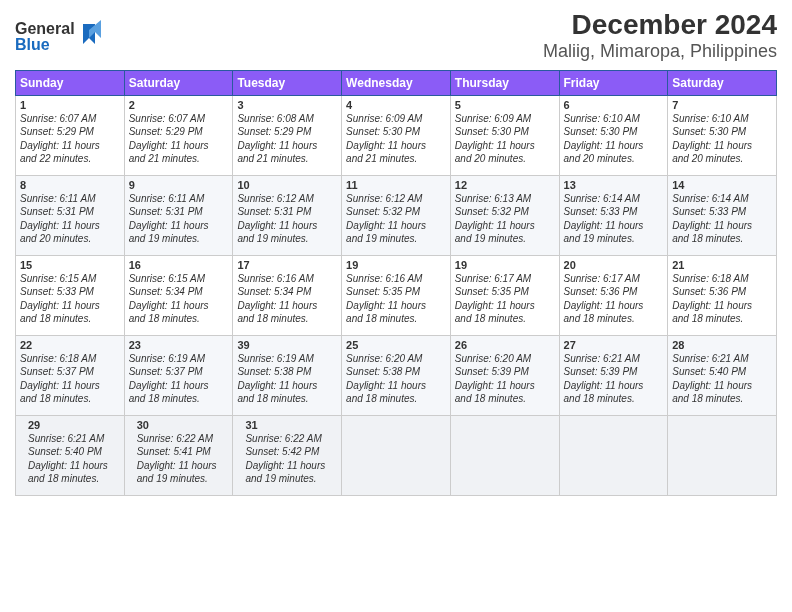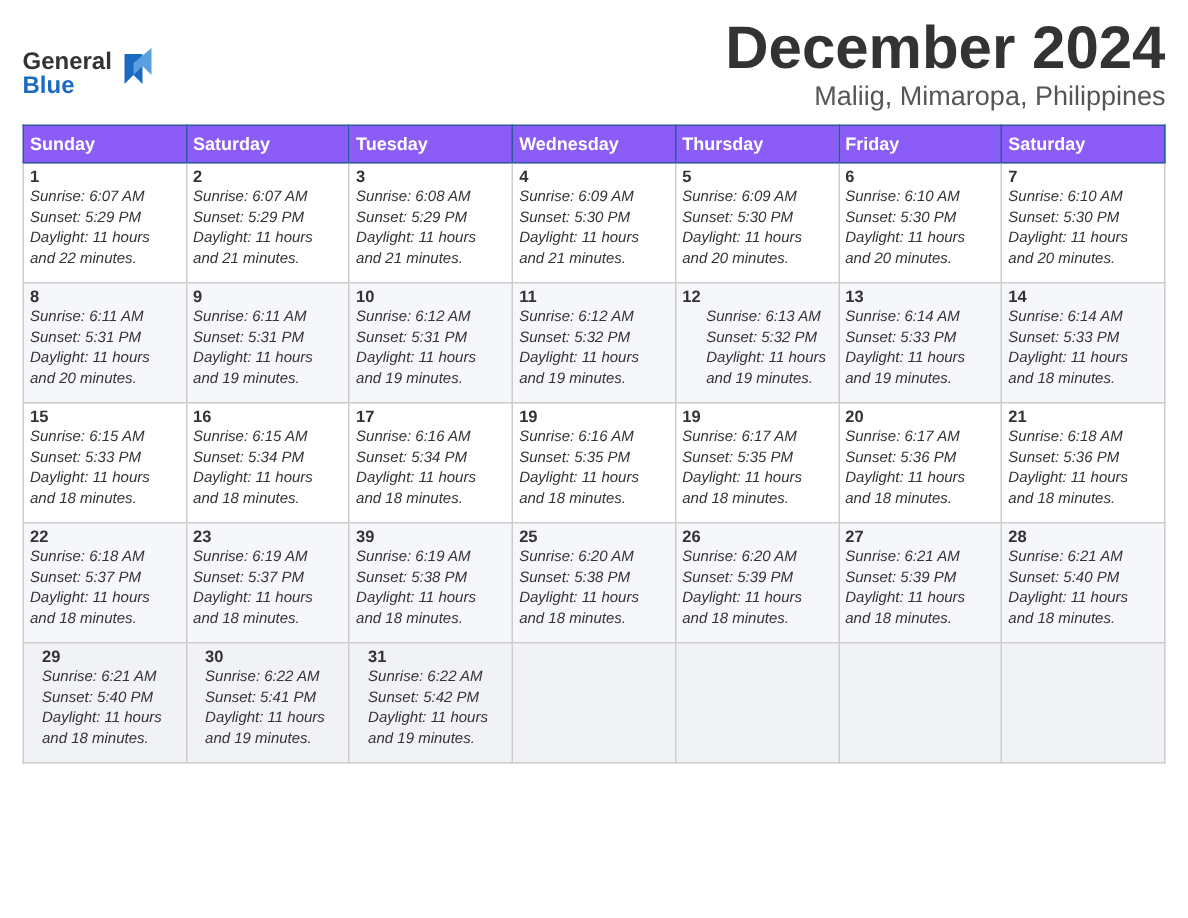--- a/index.html
+++ b/index.html
@@ -23,21 +23,21 @@
     }
     .logo {
       display: flex;
       align-items: center;
       margin-top: 4px;
     }
     .title-block {
       text-align: right;
     }
     .month-title {
-      font-size: 40px;
+      font-size: 28px;
       font-weight: bold;
       color: #333;
       line-height: 1.1;
     }
     .location {
       font-size: 18px;
       color: #555;
     }
     .calendar {
       width: 100%;
@@ -192,21 +192,21 @@
           </td>
           <td>
             <span class="day-num">11</span>
             <div class="cell-content" style="white-space: pre-line;">Sunrise: 6:12 AM
 Sunset: 5:32 PM
 Daylight: 11 hours
 and 19 minutes.</div>
           </td>
           <td>
             <span class="day-num">12</span>
-            <div class="cell-content" style="white-space: pre-line; margin-left: 16px;">Sunrise: 6:13 AM
+            <div class="cell-content" style="white-space: pre-line;">Sunrise: 6:13 AM
 Sunset: 5:32 PM
 Daylight: 11 hours
 and 19 minutes.</div>
           </td>
           <td>
             <span class="day-num">13</span>
             <div class="cell-content" style="white-space: pre-line;">Sunrise: 6:14 AM
 Sunset: 5:33 PM
 Daylight: 11 hours
 and 19 minutes.</div>

